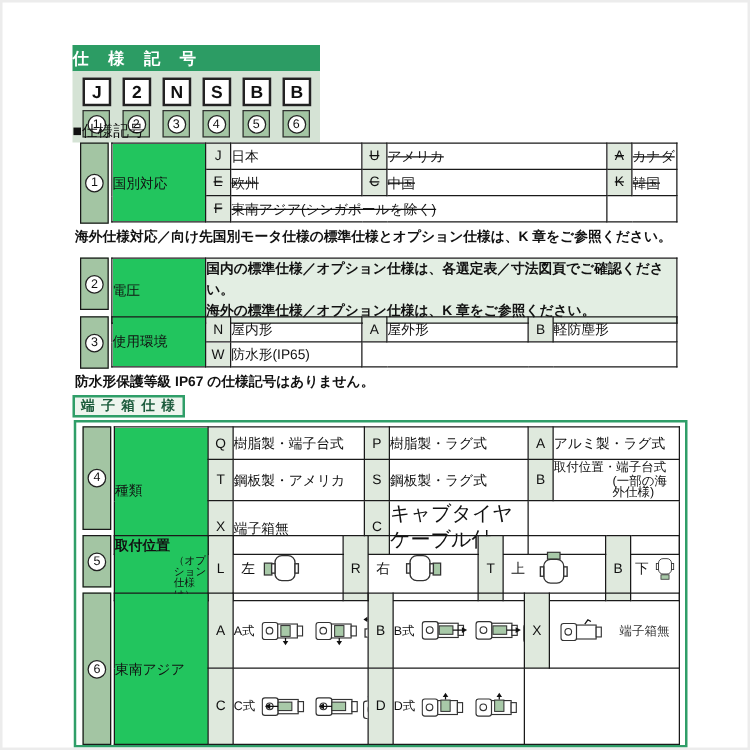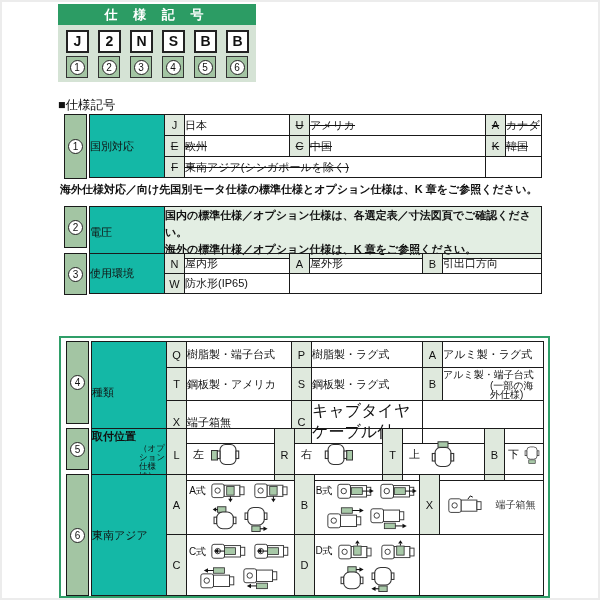--- a/index.html
+++ b/index.html
@@ -3,35 +3,35 @@
 <meta charset="utf-8">
 <style>
   html,body{margin:0;padding:0;background:#fff;}
   .page{position:relative;width:600px;height:600px;background:#ffffff;
         border:2px solid #ececec;box-sizing:border-box;overflow:hidden;
         font-family:"Liberation Sans","DejaVu Sans",sans-serif;color:#111;}
 
   
   .topblock{position:absolute;left:56px;top:2px;width:198px;}
   .topbar{height:21px;background:#2c9c64;color:#fff;font-size:13px;font-weight:bold;
-          letter-spacing:6px;text-align:center;line-height:21px;}
+          letter-spacing:6px;line-height:21px;margin-top:32px;}
   .toppanel{height:57px;background:#d5e3d5;position:relative;}
   .codebox{position:absolute;top:5px;width:23px;height:23px;background:#fff;border:2px solid #222;
            box-sizing:border-box;text-align:center;line-height:18px;font-weight:bold;font-size:14px;}
   .numbox{position:absolute;top:31px;width:22px;height:22px;background:#a3c5a3;border:1px solid #333;
           box-sizing:border-box;display:flex;align-items:center;justify-content:center;}
   .circ{width:15px;height:15px;border-radius:50%;background:#fff;border:1px solid #222;
         font-size:10px;line-height:13px;text-align:center;box-sizing:border-box;}
 
   .heading{position:absolute;left:56px;top:95px;font-size:12.5px;}
 
   
   table.spec{position:absolute;border-collapse:collapse;table-layout:fixed;font-size:11px;}
   table.spec td{border:1px solid #1a1a1a;padding:0 0 0 0;overflow:hidden;vertical-align:middle;}
-  td.lab{background:#14b8a6;padding-left:8px;}
+  td.lab{background:#22c55e;padding-left:8px;}
   td.code{background:#dfe9dd;text-align:center;}
   td.val{padding-left:7px;}
   td.none{border:none;}
   .struck{text-decoration:line-through;}
   .numcol{position:absolute;left:62px;width:23px;background:#a3c5a3;border:1px solid #1a1a1a;
           box-sizing:border-box;display:flex;align-items:center;justify-content:center;}
   .note{position:absolute;left:58px;font-size:11px;white-space:nowrap;font-weight:bold;}
   .twoline{line-height:17px;padding-left:10px;}
   .bgc{background:#e3eee3;font-weight:bold;}
   .sub{display:block;font-size:8.5px;line-height:9px;margin-left:47px;}
@@ -47,21 +47,21 @@
   .container table.spec{position:absolute;}
   .container .numcol{position:absolute;left:5px;}
 
   
   .mo{fill:#fff;stroke:#333;stroke-width:1.1;}
   .gb{fill:#a8c9a8;stroke:#333;stroke-width:1;}
   .ar{stroke:#111;stroke-width:1.2;}
   .arh{fill:#111;stroke:none;}
   .mountcell{display:flex;align-items:center;gap:6px;padding-left:6px;}
   .mountcell.tight{gap:2px;padding-left:3px;}
-  .dstack{display:flex;flex-direction:column;align-items:center;gap:0;padding:1px 0;}
+  .dstack{display:flex;flex-direction:row;align-items:center;gap:0;padding:1px 0;}
   .drow{display:flex;align-items:center;gap:5px;}
   .dlab{font-size:10px;white-space:nowrap;}
   .xcell{display:flex;align-items:center;justify-content:center;gap:10px;}
   .xtext{font-size:10px;color:#333;}
 </style>
 </head>
 <body>
 
 <div class="page">
 
@@ -170,30 +170,32 @@
         <col>
       </colgroup>
     <tbody>
         <tr style="height:20px">
       <td class="lab" rowspan="2">使用環境</td>
       <td class="code">N</td>
       <td class="val">屋内形</td>
       <td class="code">A</td>
       <td class="val">屋外形</td>
       <td class="code">B</td>
-      <td class="val">引出口方向</td>
+      <td class="val">軽防塵形</td>
     </tr>
     <tr style="height:20px">
       <td class="code">W</td>
       <td class="val">防水形(IP65)</td>
       <td class="none" colspan="4"></td>
     </tr>
   </tbody>
     </table>
-
+  <div class="note" style="top:296px">防水形保護等級 IP67 の仕様記号はありません。</div>
+
+  <div class="tblabel">端 子 箱 仕 様</div>
 
   <div class="container">
 
     <div class="numcol" style="top:3px;height:83px">
         <span class="circ">4</span>
       </div>
     <table class="spec" style="left:30px;top:3px;width:453px">
       <colgroup>
           <col style="width:75px">
           <col style="width:20px">
@@ -213,21 +215,21 @@
         <td class="code">A</td>
         <td class="val">アルミ製・ラグ式</td>
       </tr>
       <tr style="height:33px">
         <td class="code">T</td>
         <td class="val">鋼板製・アメリカ</td>
         <td class="code">S</td>
         <td class="val">鋼板製・ラグ式</td>
         <td class="code">B</td>
         <td class="val small2">
-          <span>アルミ製・端子台式</span>
+          <span>取付位置・端子台式</span>
           <span class="sub" style="font-size:10px">(一部の海外仕様)</span>
         </td>
       </tr>
       <tr style="height:22px">
         <td class="code">X</td>
         <td class="val">端子箱無</td>
         <td class="code">C</td>
         <td class="val" style="font-size:16px">キャブタイヤケーブル付</td>
         <td class="none" colspan="2"></td>
       </tr>

